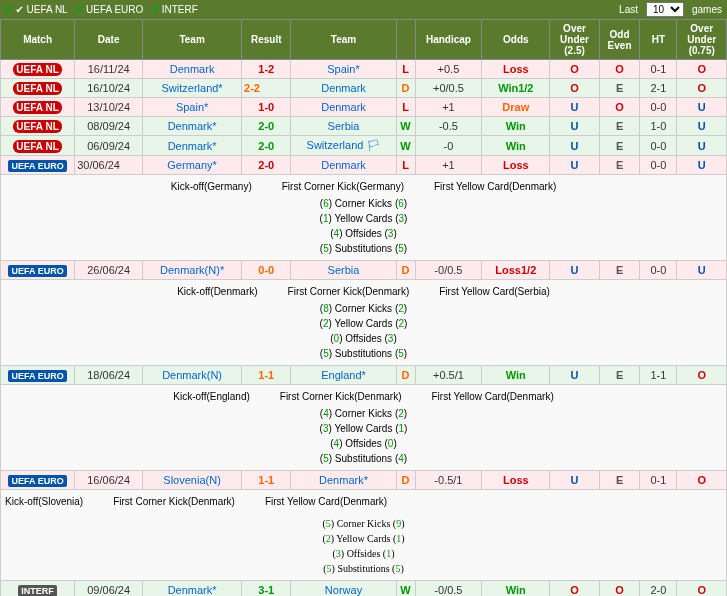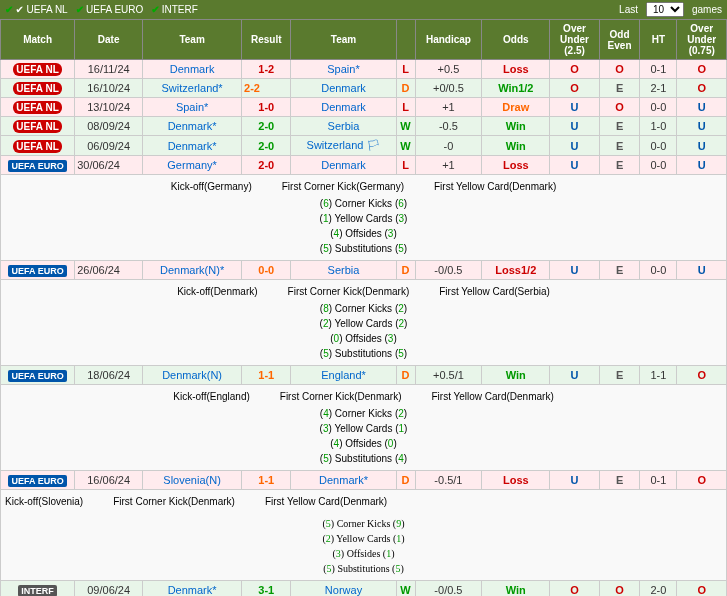--- a/index.html
+++ b/index.html
@@ -193,21 +193,21 @@
             <div>(<span style="color:#009900;">6</span>) Corner Kicks (<span style="color:#009900;">6</span>)</div>
                 <div>(<span style="color:#009900;">1</span>) Yellow Cards (<span style="color:#009900;">3</span>)</div>
                 <div>(<span style="color:#009900;">4</span>) Offsides (<span style="color:#009900;">3</span>)</div>
                 <div>(<span style="color:#009900;">5</span>) Substitutions (<span style="color:#009900;">5</span>)</div>
           </div>
         </div>
       </td>
     </tr>
         <tr style="background: rgb(255, 235, 238);">
     <td style="text-align:center; padding:3px 2px; border:1px solid #ccc;"><span class="badge-uefa-euro">UEFA EURO</span></td>
-    <td style="padding:3px 2px; border:1px solid #ccc; color:#333;margin-top:20px;">26/06/24</td>
+    <td style="text-align:center; padding:3px 2px; border:1px solid #ccc; color:#333;margin-top:20px;">26/06/24</td>
     <td style="text-align:center; padding:3px 2px; border:1px solid #ccc;"><a class="team-link" href="#">Denmark(N)*</a></td>
     <td style="text-align:center; padding:3px 2px; border:1px solid #ccc; font-weight:bold;"><span class="result-draw">0-0</span></td>
     <td style="text-align:center; padding:3px 2px; border:1px solid #ccc;"><a class="team-link" href="#">Serbia</a></td>
     <td style="text-align:center; padding:3px 2px; border:1px solid #ccc;"><span class="d">D</span></td>
     <td style="text-align:center; padding:3px 2px; border:1px solid #ccc; color:#333;">-0/0.5</td>
     <td style="text-align:center; padding:3px 2px; border:1px solid #ccc;"><span class="result-loss">Loss1/2</span></td>
     <td style="text-align:center; padding:3px 2px; border:1px solid #ccc;"><span class="ou-u">U</span></td>
     <td style="text-align:center; padding:3px 2px; border:1px solid #ccc;"><span class="ou-e">E</span></td>
     <td style="text-align:center; padding:3px 2px; border:1px solid #ccc; color:#333;">0-0</td>
     <td style="text-align:center; padding:3px 2px; border:1px solid #ccc;"><span class="ou-u">U</span></td>

